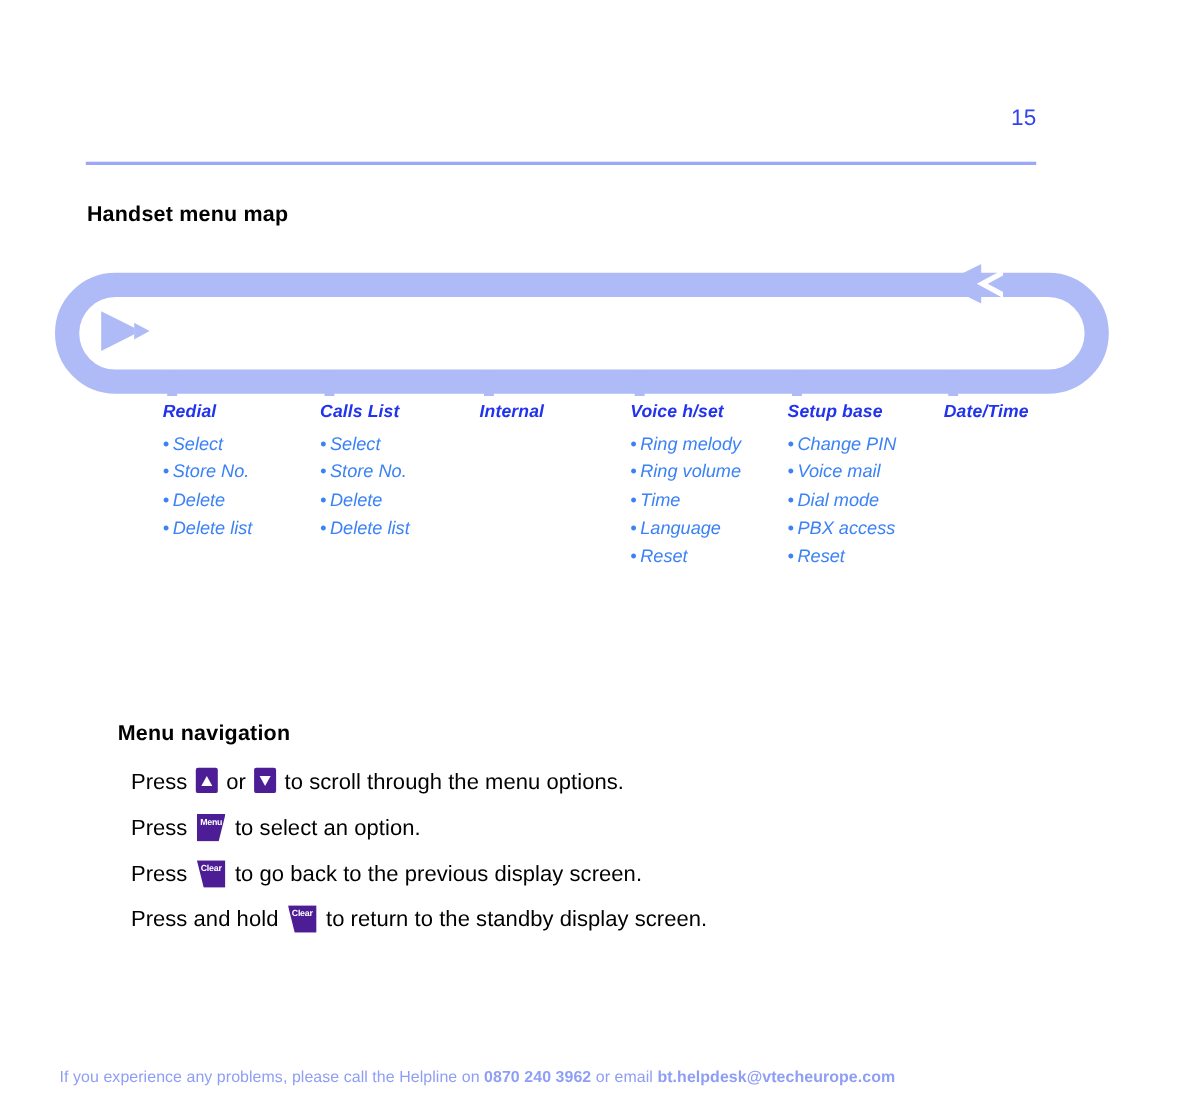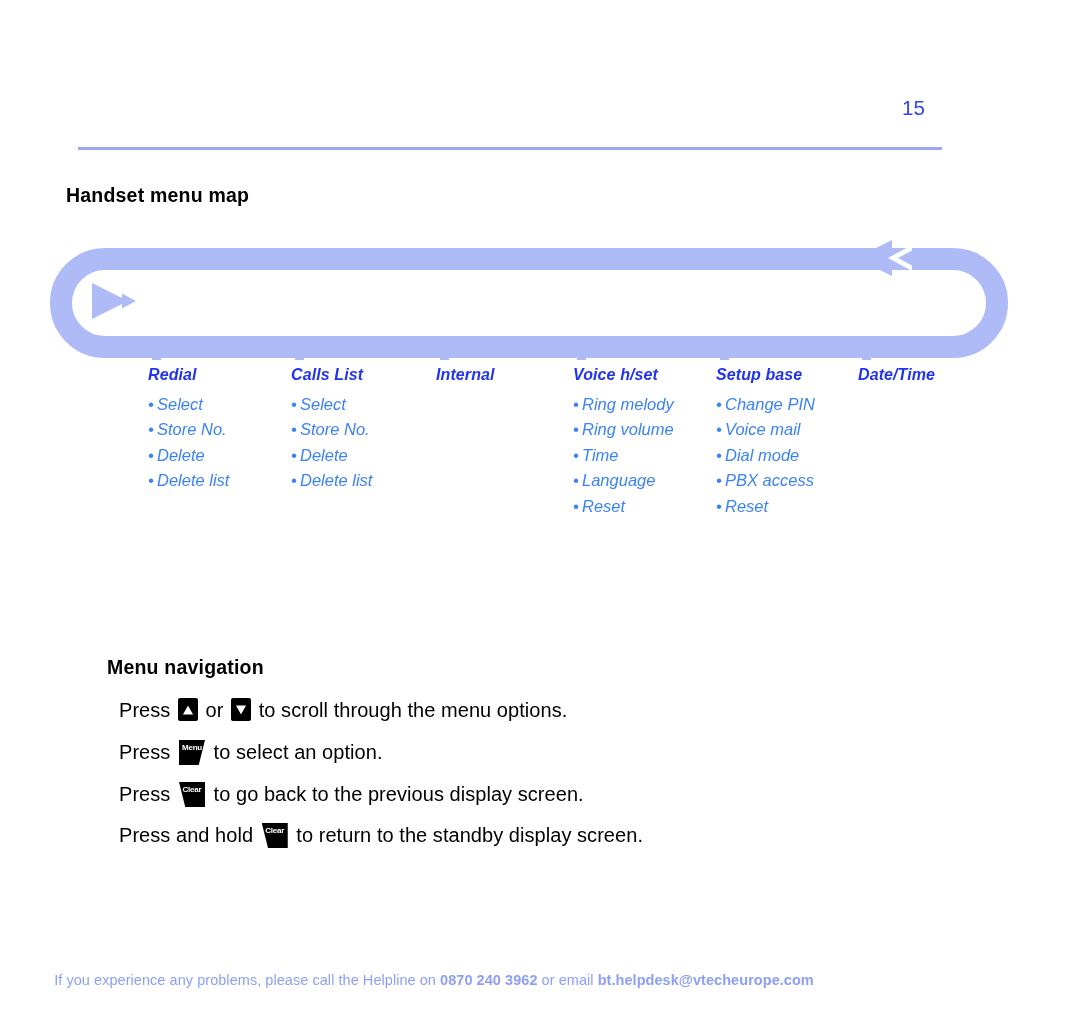--- a/index.html
+++ b/index.html
@@ -32,42 +32,42 @@
     color: #3344ee;
     letter-spacing: .1px;
     white-space: nowrap;
   }
   .header-pageno {
     position: absolute;
     right: 0;
     top: 0;
     font-size: 20.5px;
     color: #3344ee;
-    text-align: left;
+    text-align: right;
     width: 40px;
   }
   .header-rule {
     position: absolute;
     left: 78px;
     top: 147px;
     width: 864px;
     height: 3px;
     background: #9aa8f7;
   }
 
   
   .section-heading {
     position: absolute;
     font-weight: bold;
     font-size: 19.5px;
     color: #000000;
     letter-spacing: .2px;
     white-space: nowrap;
   }
-  #heading-menu-map { left: 66px; top: 184px; }
+  #heading-menu-map { left: 79px; top: 184px; }
   #heading-menu-nav { left: 107px; top: 656px; }
 
   
   .menu-map {
     position: absolute;
     left: 40px;
     top: 230px;
     width: 1000px;
     height: 115px;
   }
@@ -232,21 +232,21 @@
   #nav-line-0 { top: 698px; }
   #nav-line-1 { top: 740px; }
   #nav-line-2 { top: 782px; }
   #nav-line-3 { top: 823px; }
 
   
   .key {
     display: inline-block;
     position: relative;
     vertical-align: -4px;
-    background: #000000;
+    background: #4c1d95;
     color: #ffffff;
     text-align: center;
   }
   .key-arrow {
     width: 20px;
     height: 23px;
     border-radius: 2px;
     margin: 0 2px;
   }
   .key-arrow i {

